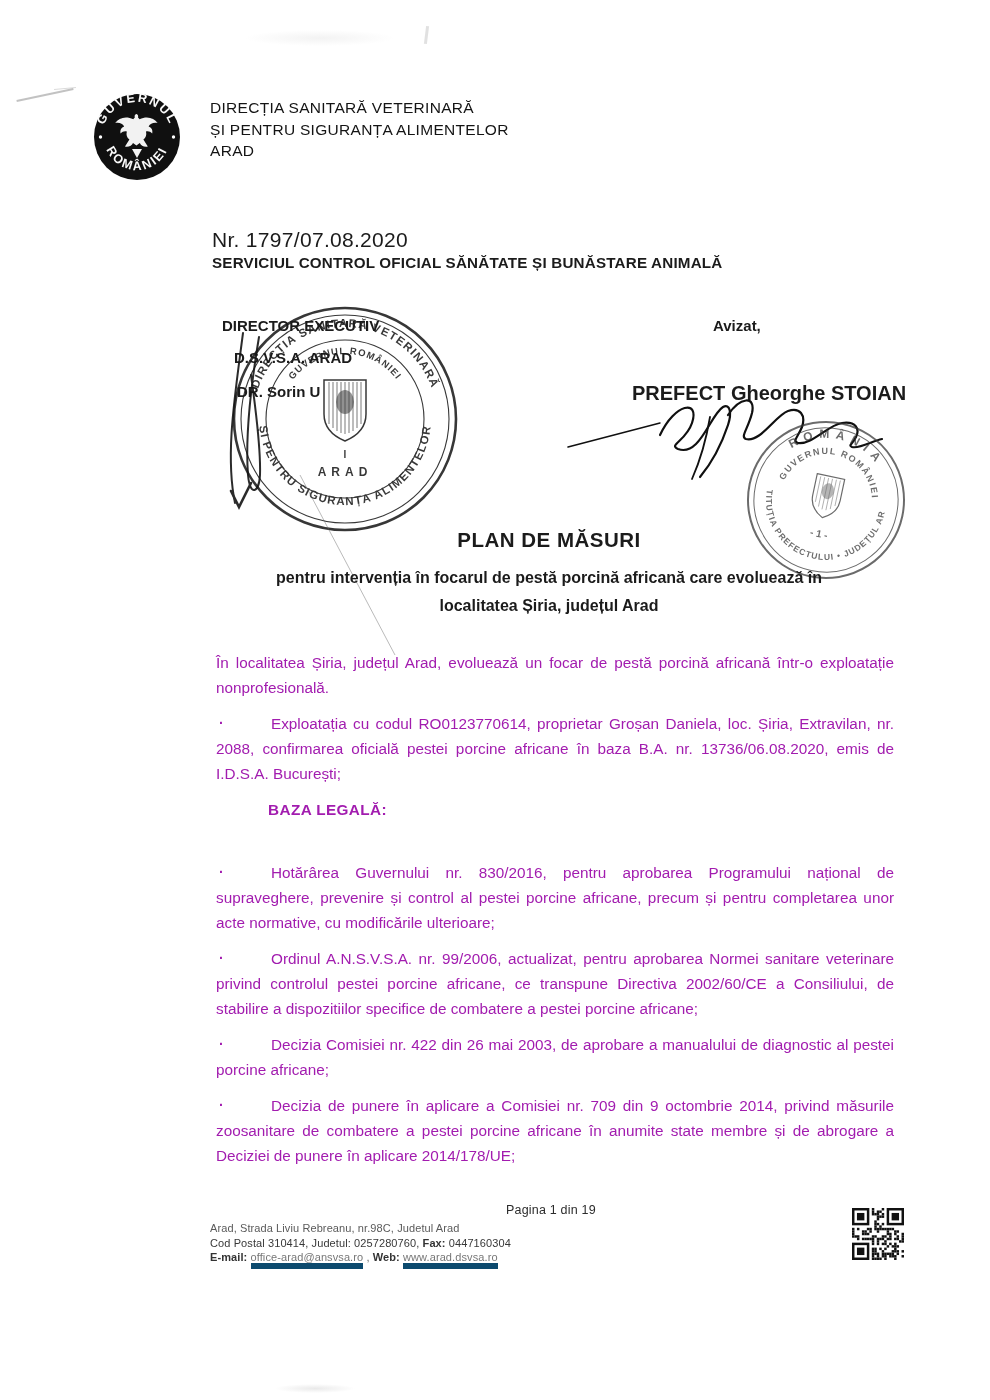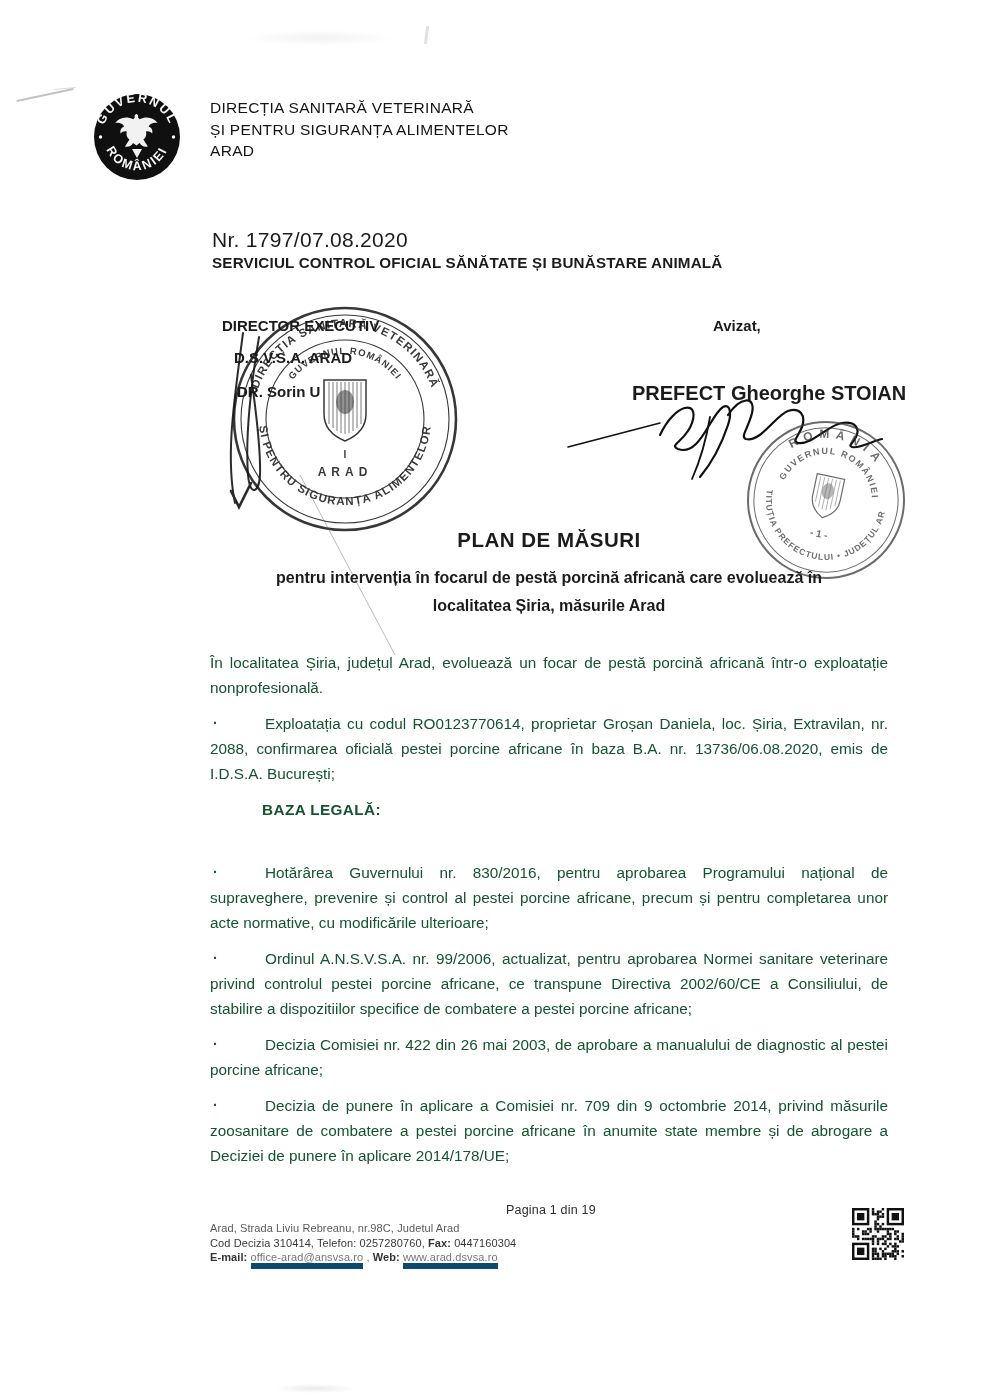--- a/index.html
+++ b/index.html
@@ -37,22 +37,22 @@
   .dsvsa-stamp{position:absolute; left:228px; top:302px; width:234px; height:234px; opacity:.88;}
   .prefect-stamp{position:absolute; left:742px; top:416px; width:168px; height:168px;
     opacity:.72; transform:rotate(12deg);}
   .director-signature{position:absolute; left:215px; top:325px; width:200px; height:360px;}
   .prefect-signature{position:absolute; left:560px; top:385px; width:350px; height:95px;}
   
   .title-block{position:absolute; left:210px; top:528px; width:678px; text-align:center;}
   .doc-title{font-size:20.5px; font-weight:700; letter-spacing:.5px; margin:0;}
   .doc-subtitle{font-size:16px; font-weight:700; line-height:28px; margin-top:12px;}
   
-  .body-text{position:absolute; left:210px; top:650px; width:678px;
-    font-size:15.3px; line-height:25px; text-align:justify; color:#14532d;}
+  .body-text{position:absolute; left:216px; top:650px; width:678px;
+    font-size:15.3px; line-height:25px; text-align:justify; color:#a21caf;}
   .body-text p{margin:0 0 11px;}
   .para-plain{text-align:justify;}
   .bullet-para{position:relative; text-indent:55px;}
   .bullet-para .dot{position:absolute; left:3px; top:0; text-indent:0;
     font-weight:700; font-size:14px;}
   .legal-heading{margin:8px 0 38px 52px !important; font-weight:600;
     letter-spacing:.4px; text-align:left;}
   
   .page-indicator{position:absolute; left:506px; top:1203px; font-size:12.5px;
     color:#2c2c2c; letter-spacing:.2px;}
@@ -185,21 +185,21 @@
       <path d="M74 62 v26 M78 62 v30 M82 62 v32 M86 62 v32 M90 62 v30 M94 62 v26" stroke="#333" stroke-width=".7" opacity=".7"></path>
       <ellipse cx="84" cy="75" rx="6" ry="8" fill="#333" opacity=".5"></ellipse>
       <text x="84" y="122" font-size="10" font-weight="700" fill="#333" text-anchor="middle" font-family="Liberation Sans, sans-serif">- 1 -</text>
     </svg>
   </div>
 
   <div class="title-block">
     <h1 class="doc-title">PLAN DE MĂSURI</h1>
     <div class="doc-subtitle">
       <div>pentru intervenția în focarul de pestă porcină africană care evoluează în</div>
-      <div>localitatea Șiria, măsurile Arad</div>
+      <div>localitatea Șiria, județul Arad</div>
     </div>
   </div>
 
   <div class="body-text">
     <p class="para-plain">În localitatea Șiria, județul Arad, evoluează un focar de pestă porcină africană într-o exploatație nonprofesională.</p>
     <p class="bullet-para">
       <span class="dot">·</span><span>Exploatația cu codul RO0123770614, proprietar Groșan Daniela, loc. Șiria, Extravilan, nr. 2088, confirmarea oficială pestei porcine africane în baza B.A. nr. 13736/06.08.2020, emis de I.D.S.A. București;</span>
     </p>
     <p class="legal-heading">BAZA LEGALĂ:</p>
     <p class="bullet-para">
@@ -214,21 +214,21 @@
     <p class="bullet-para">
       <span class="dot">·</span><span>Decizia de punere în aplicare a Comisiei nr. 709 din 9 octombrie 2014, privind măsurile zoosanitare de combatere a pestei porcine africane în anumite state membre și de abrogare a Deciziei de punere în aplicare 2014/178/UE;</span>
     </p>
   </div>
 
   <div class="page-indicator">Pagina 1 din 19</div>
 
   <div class="footer-address">
     <div class="addr-l1">Arad, Strada Liviu Rebreanu, nr.98C, Judetul Arad</div>
     <div class="addr-l2">
-      <span>Cod Decizia 310414, Telefon: 0257280760,</span>
+      <span>Cod Postal 310414, Judetul: 0257280760,</span>
       <span class="addr-label">Fax:</span>
       <span>0447160304</span>
     </div>
     <div class="addr-l3">
       <span class="addr-label">E-mail:</span>
       <span class="addr-link">office-arad@ansvsa.ro</span>
       <span>,</span>
       <span class="addr-label">Web:</span>
       <span class="addr-link">www.arad.dsvsa.ro</span>
     </div>

